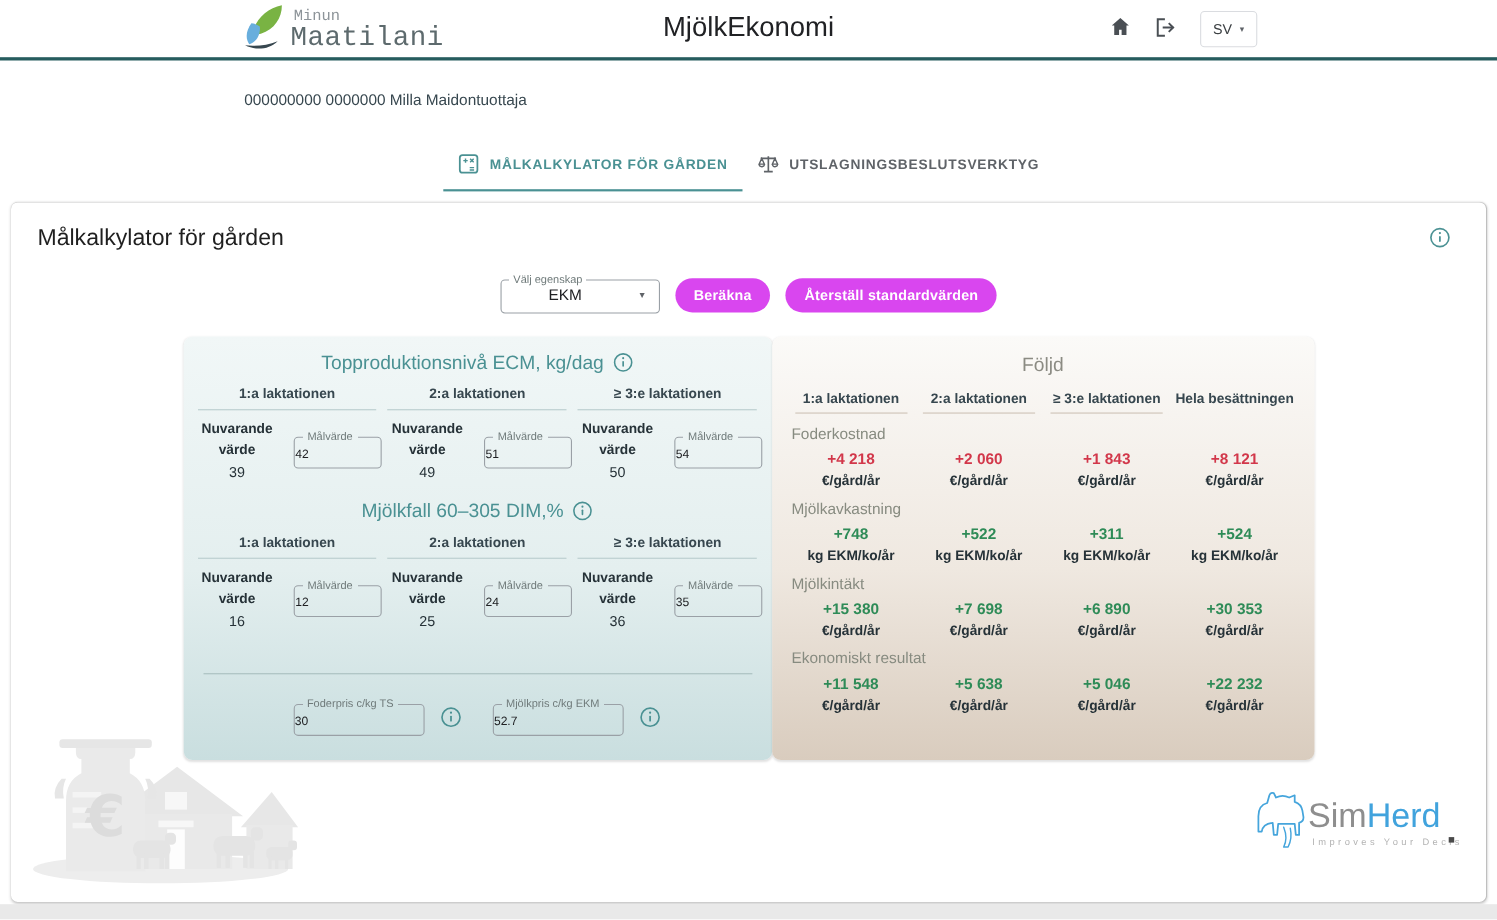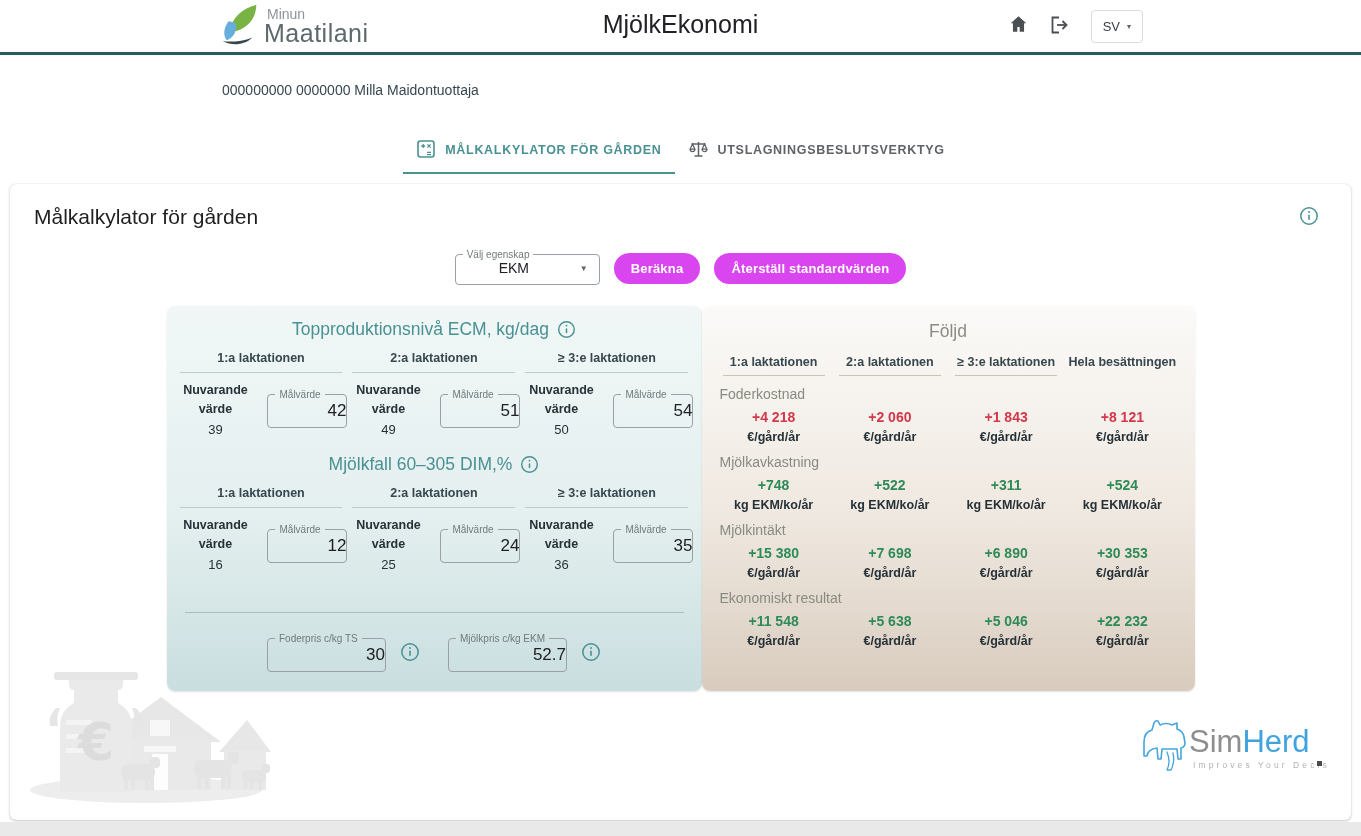--- a/index.html
+++ b/index.html
@@ -6,21 +6,21 @@
   html,body { width:1361px; height:836px; }
   body {
     font-family:"Liberation Sans", sans-serif;
     background:#ffffff; color:#263238;
     position:relative; overflow:hidden;
   }
   
   .topbar { height:55px; border-bottom:3px solid #265c5e; background:#fff; position:relative; }
   .topbar-inner { height:52px; margin:0 218px; display:flex; align-items:center; justify-content:space-between; }
   .logo { display:flex; align-items:flex-end; gap:2px; cursor:pointer; }
-  .logo-text { line-height:1; padding-bottom:4px; }
+  .logo-text { line-height:1; padding-bottom:4px;font-family:Liberation Mono, monospace; }
   .logo-line1 { font-size:14px; color:#8d9499; display:block; margin-left:3px; }
   .logo-line2 { font-size:25px; color:#5d6a6d; display:block; letter-spacing:.5px; }
   .app-title { position:absolute; left:0; right:0; top:50%; transform:translateY(-54%);
     text-align:center; font-size:25px; font-weight:500; color:#202124; pointer-events:none; }
   .topbar-actions { display:flex; align-items:center; gap:20px; z-index:1; }
   .icon-btn { background:none; border:none; cursor:pointer; display:flex; align-items:center; }
   .lang-btn { display:flex; align-items:center; gap:7px; background:#fff; border:1px solid #dadce0;
     border-radius:4px; padding:8px 11px; font-size:13px; color:#3c4043; cursor:pointer;
     font-family:inherit; font-weight:500; }
   .caret { font-size:8px; color:#5f6368; }
@@ -36,22 +36,22 @@
   .tab svg { flex:0 0 auto; }
   
   .card { position:relative; margin:10px 10px 0; height:636px; background:#fff; border-radius:6px;
     box-shadow:0 1px 3px rgba(0,0,0,.22), 0 0 1px rgba(0,0,0,.18); padding-top:21px; }
   .card-title { margin-left:24px; font-size:21px; font-weight:400; color:#1f1f1f; }
   .card-info { position:absolute; top:22px; right:32px; cursor:pointer; background:none; border:none; }
   
   .controls { display:flex; justify-content:center; align-items:flex-end; gap:14px; margin-top:20px; }
   fieldset.ofield { border:1px solid #9aa0a6; border-radius:4px; background:transparent; }
   fieldset.ofield legend { font-size:10px; color:#6f7a7a; padding:0 4px; margin-left:7px; line-height:11px; }
-  .ofield input { border:none; background:transparent; width:100%; text-align:right;
-    font-size:17px; font-family:inherit; color:#202124; outline:none; padding:1px 0 6px; }
+  .ofield input { border:none; background:transparent; width:100%; text-align:left;
+    font-size:11px; font-family:inherit; color:#202124; outline:none; padding:1px 0 6px; }
   .select-field { width:145px; background:#fff; cursor:pointer; }
   .select-inner { display:flex; align-items:center; justify-content:space-between; padding:0 11px 8px 11px; }
   .select-value { font-size:14px; color:#202124;padding-left:32px; }
   .pill { height:31px; padding:0 17px; border-radius:16px; border:none; background:#d946ef; color:#fff;
     font-family:inherit; font-size:13px; font-weight:700; letter-spacing:.2px; cursor:pointer; margin-bottom:1px; }
   
   .panels { display:flex; justify-content:center; margin-top:21px; position:relative; z-index:1; }
   .panel { height:385px; border-radius:8px; box-shadow:0 1px 2px rgba(0,0,0,.12); }
   .panel.targets { width:535px; display:flex; flex-direction:column; padding-top:13px;
     background:linear-gradient(180deg,#f1f7f7 0%,#e4efef 55%,#c9dedf 100%); }

